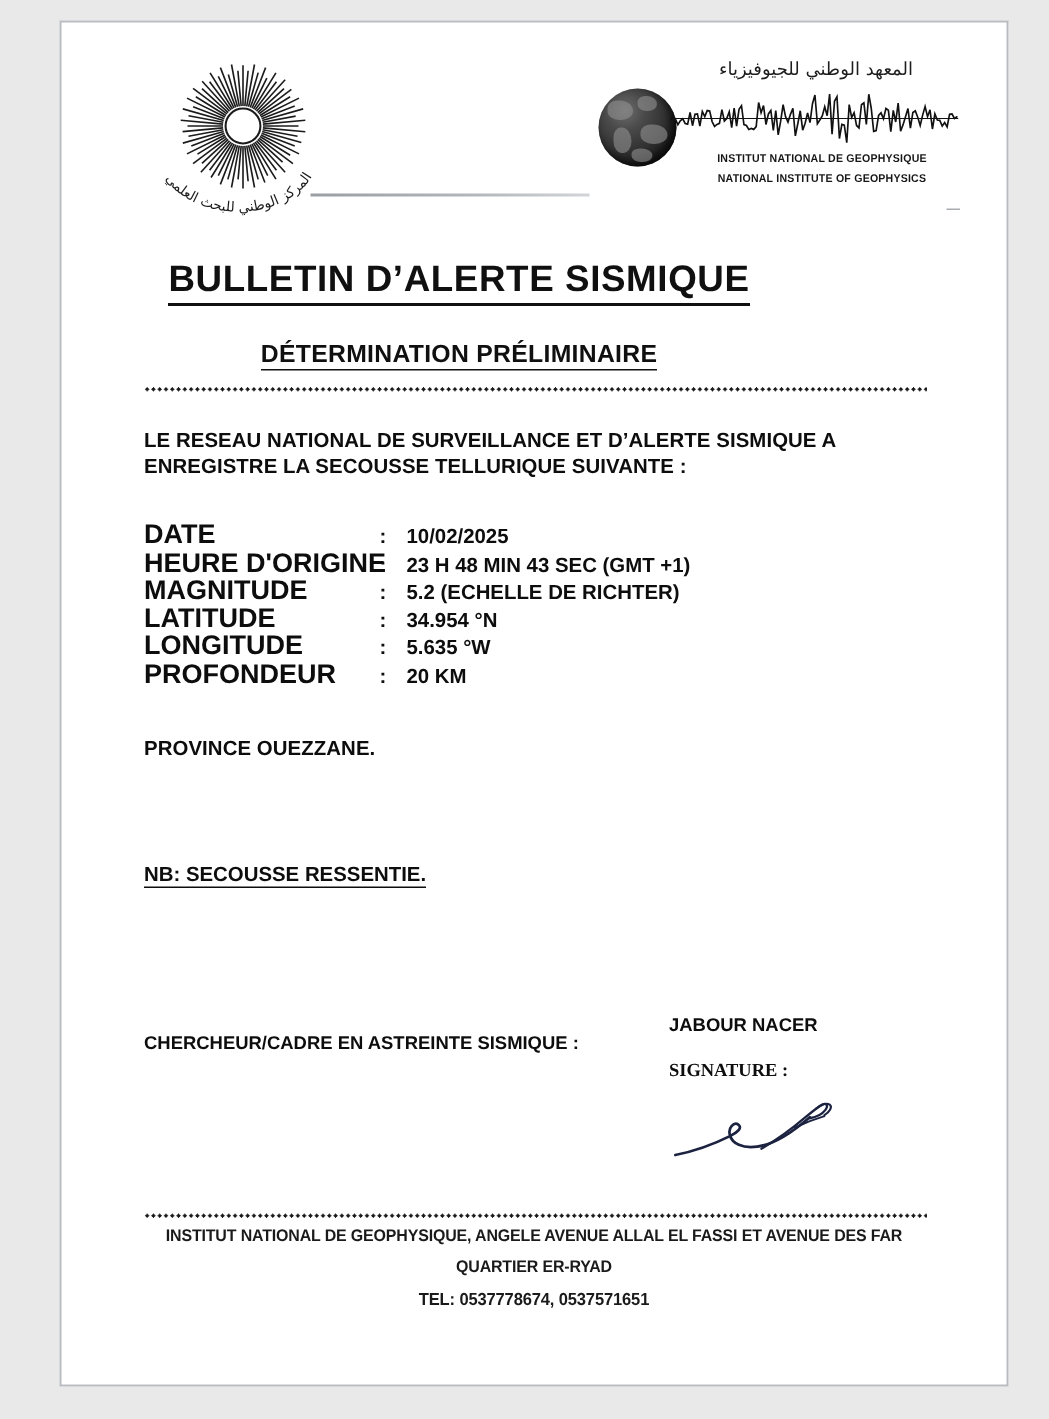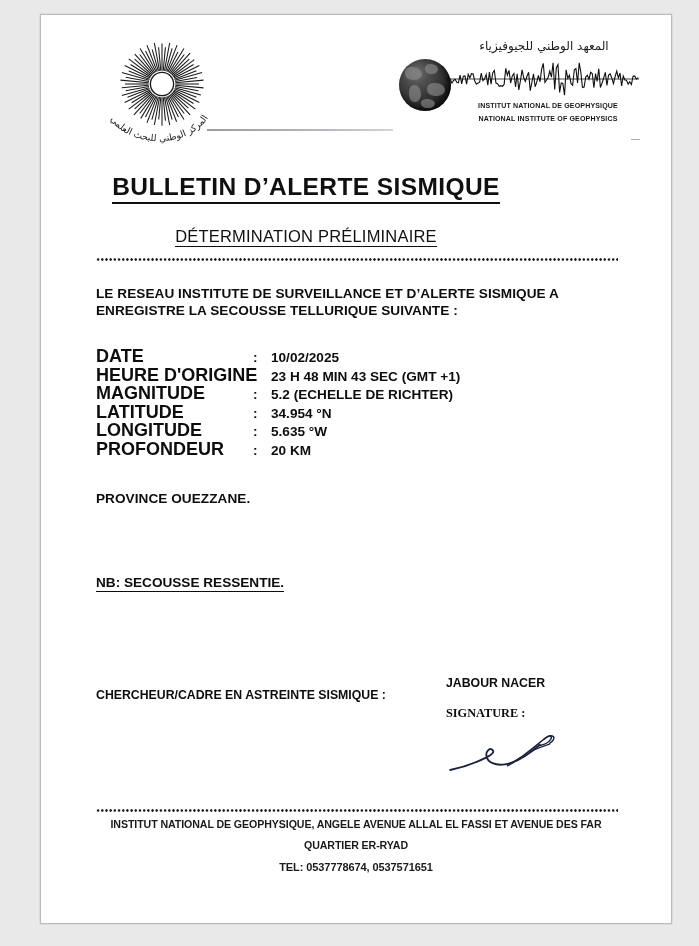--- a/index.html
+++ b/index.html
@@ -125,21 +125,21 @@
     font-weight: bold;
     letter-spacing: .4px;
     color: #101010;
     border-bottom: 2.6px solid #101010;
     padding-bottom: 1.5px;
     white-space: nowrap;
   }
   #title-sub { top: 212px; }
   #title-sub span {
     font-size: 16.5px;
-    font-weight: normal;
+    font-weight: bold;
     letter-spacing: .2px;
     color: #101010;
     border-bottom: 1.8px solid #101010;
     padding-bottom: 1px;
     white-space: nowrap;
   }
 
   
   .dotted {
     position: absolute;
@@ -382,21 +382,21 @@
       <div class="title-wrap" id="title-main">
         <span>BULLETIN D’ALERTE SISMIQUE</span>
       </div>
       <div class="title-wrap" id="title-sub">
         <span>DÉTERMINATION PRÉLIMINAIRE</span>
       </div>
 
       <div class="dotted" id="sep-top"></div>
 
       <div class="body-txt" id="intro">
-        <div>LE RESEAU INSTITUTE DE SURVEILLANCE ET D’ALERTE SISMIQUE A</div>
+        <div>LE RESEAU NATIONAL DE SURVEILLANCE ET D’ALERTE SISMIQUE A</div>
         <div>ENREGISTRE LA SECOUSSE TELLURIQUE SUIVANTE :</div>
       </div>
 
       <div id="datatable">
           <div class="row">
             <div class="lbl">DATE</div>
             <div class="col">:</div>
             <div class="val">10/02/2025</div>
           </div>
           <div class="row">

